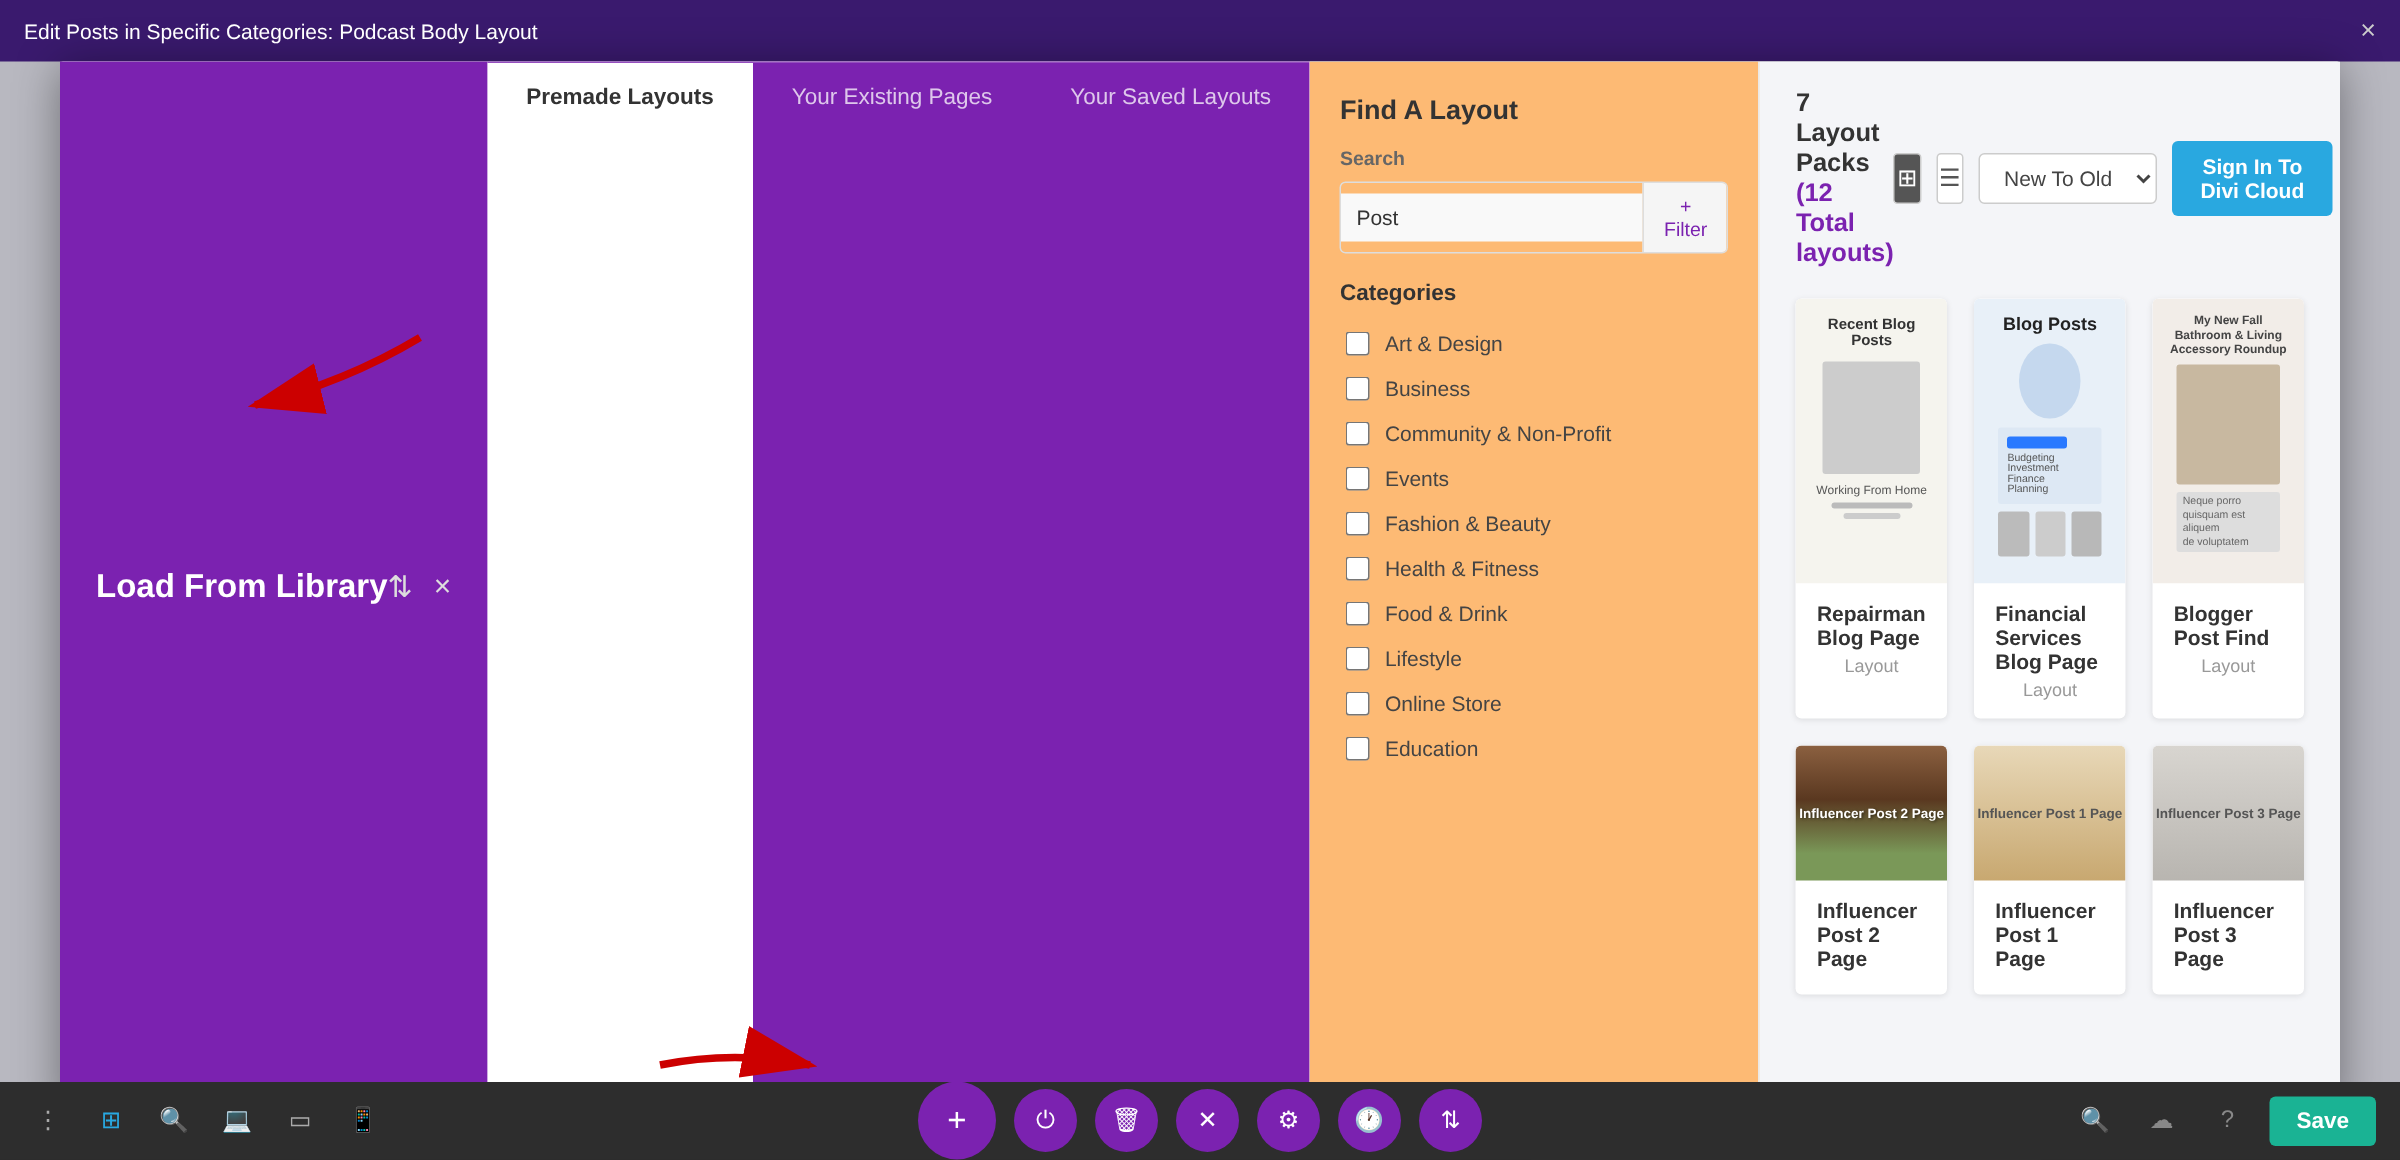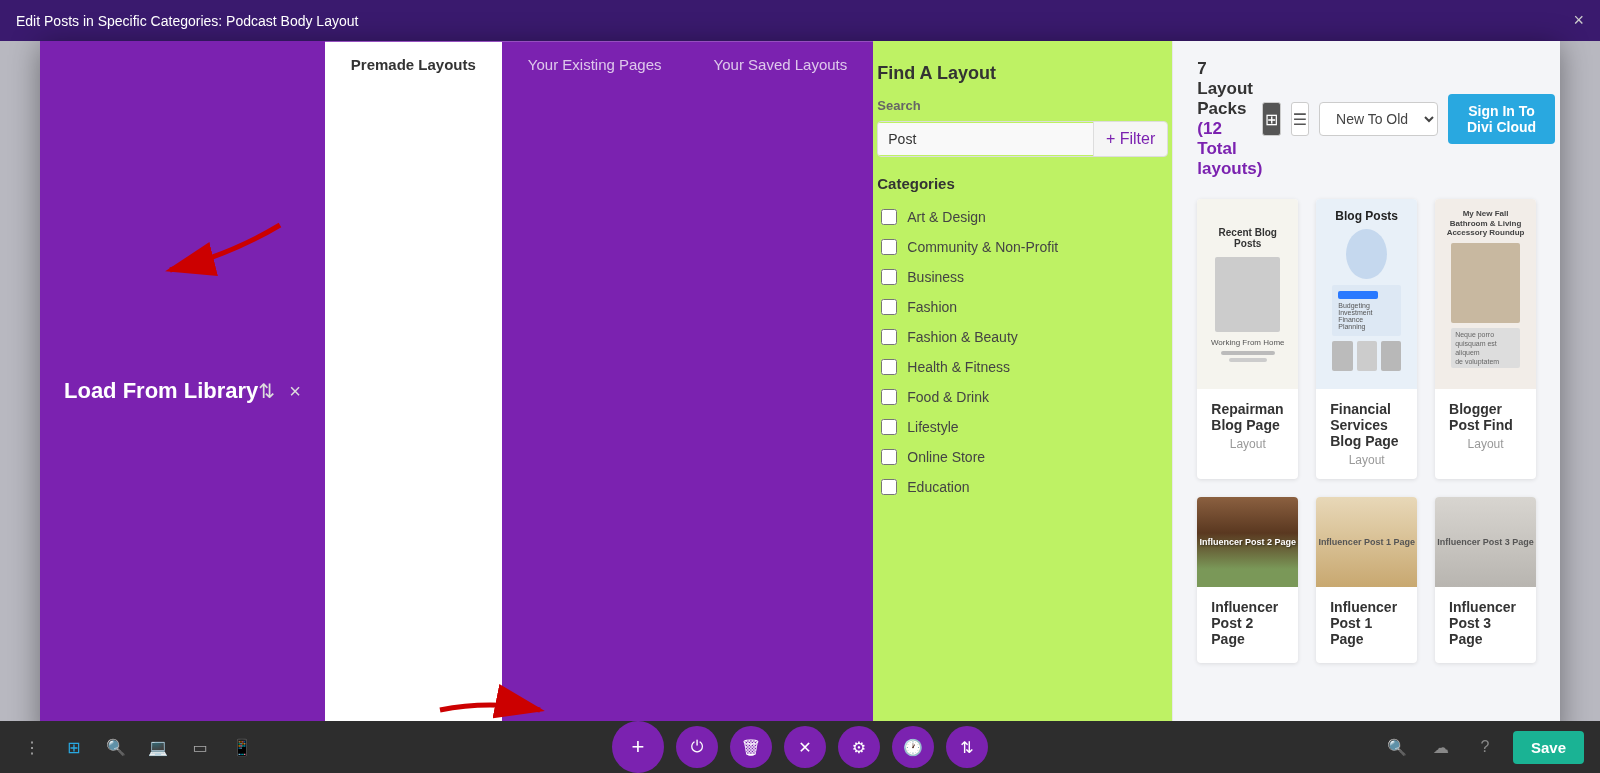--- a/index.html
+++ b/index.html
@@ -65,23 +65,23 @@
       display: flex;
       flex: 1;
       overflow: hidden;
     }
 
     
     .sidebar {
       width: 300px;
       min-width: 300px;
       border-right: 1px solid #e8e8e8;
-      padding: 22px 4px;
+      padding: 22px 20px;
       overflow-y: auto;
-      background: #bef264;
+      background: #fdba74;
     }
     .sidebar-section-title {
       font-size: 18px;
       font-weight: 700;
       color: #333;
       margin-bottom: 14px;
     }
     .sidebar-label {
       font-size: 13px;
       color: #666;
@@ -103,21 +103,21 @@
       padding: 8px 10px;
       font-size: 14px;
       color: #333;
       background: #f9f9f9;
     }
     .filter-btn {
       background: #f5f5f5;
       border: none;
       border-left: 1px solid #ddd;
       padding: 8px 12px;
-      font-size: 16px;
+      font-size: 13px;
       color: #7b22b0;
       cursor: pointer;
       text-align: center;
     }
     .categories-title {
       font-size: 15px;
       font-weight: 700;
       color: #333;
       margin-bottom: 10px;
     }
@@ -234,21 +234,21 @@
     .thumb-financial { background: linear-gradient(to bottom, #e8f0f8 0%, #d5e5f5 100%); }
     .thumb-blogger { background: linear-gradient(to bottom, #f8f5f0 0%, #ede8e0 100%); }
 
     
     .thumb-inner {
       width: 100%;
       height: 100%;
       display: flex;
       flex-direction: column;
       align-items: center;
-      justify-content: center;
+      justify-content: flex-start;
       padding: 10px;
     }
 
     
     .main-content::-webkit-scrollbar { width: 8px; }
     .main-content::-webkit-scrollbar-track { background: #f0f0f0; }
     .main-content::-webkit-scrollbar-thumb { background: #c0c0c0; border-radius: 4px; }
 
     
     .bottom-toolbar {
@@ -362,29 +362,29 @@
 
         <div class="categories-title">Categories</div>
 
         <div>
           <div class="category-item">
             <input type="checkbox" style="">
             <span>Art &amp; Design</span>
           </div>
           <div class="category-item">
             <input type="checkbox" style="">
+            <span>Business</span>
+          </div>
+          <div class="category-item">
+            <input type="checkbox" style="">
             <span>Community &amp; Non-Profit</span>
           </div>
           <div class="category-item">
             <input type="checkbox" style="">
-            <span>Business</span>
-          </div>
-          <div class="category-item">
-            <input type="checkbox" style="">
-            <span>Fashion</span>
+            <span>Events</span>
           </div>
           <div class="category-item">
             <input type="checkbox" style="">
             <span>Fashion &amp; Beauty</span>
           </div>
           <div class="category-item">
             <input type="checkbox" style="">
             <span>Health &amp; Fitness</span>
           </div>
           <div class="category-item">

